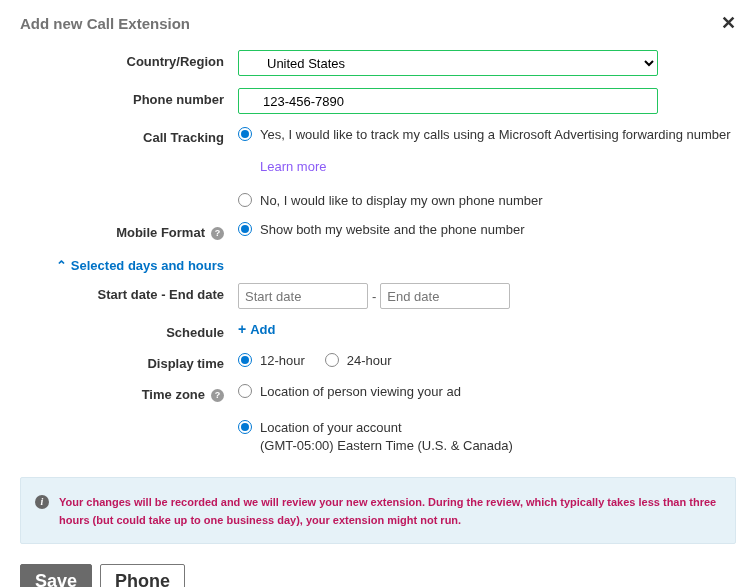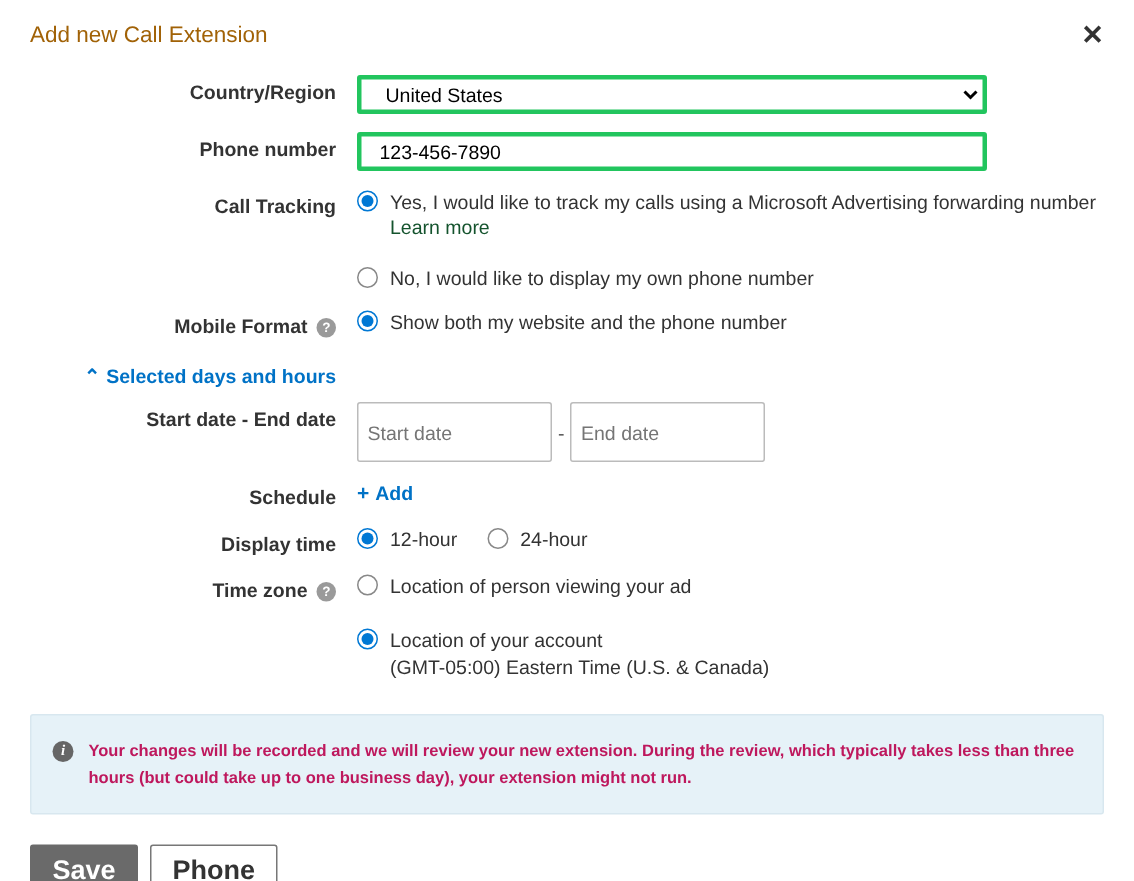--- a/index.html
+++ b/index.html
@@ -13,22 +13,22 @@
     width: 756px;
   }
   .header {
     display: flex;
     justify-content: space-between;
     align-items: center;
     padding: 14px 0 18px 0;
   }
   .title {
     font-size: 15px;
-    font-weight: 400;
-    color: #a16207;
+    font-weight: 700;
+    color: #737373;
   }
   .close-icon {
     font-size: 18px;
     font-weight: 700;
     cursor: pointer;
     line-height: 1;
   }
   .form-row {
     display: flex;
     align-items: flex-start;
@@ -44,23 +44,23 @@
     padding-top: 4px;
     white-space: nowrap;
   }
   .field-col {
     flex: 1;
     min-width: 0;
   }
   select.wide, input.wide {
     width: 420px;
     height: 26px;
-    border: 3px solid #22c55e;
+    border: 1px solid #22c55e;
     border-radius: 2px;
-    padding: 0 12px;
+    padding: 0 24px;
     font-size: 13px;
     background: #fff;
   }
   .radio-stack {
     display: flex;
     flex-direction: column;
     gap: 18px;
   }
   .radio-line {
     display: flex;
@@ -90,21 +90,21 @@
     content: "";
     position: absolute;
     width: 8px;
     height: 8px;
     border-radius: 50%;
     background: #0078d4;
     top: 2px;
     left: 2px;
   }
   .radio-text { font-size: 13px; color: #333; line-height: 1.35; }
-  .learn-more { color: #14532d; cursor: pointer; }
+  .learn-more { color: #8b5cf6; cursor: pointer; margin-top: 15px; }
   .help-icon {
     display: inline-block;
     width: 13px;
     height: 13px;
     border-radius: 50%;
     background: #9a9a9a;
     color: #fff;
     font-size: 9px;
     font-weight: 700;
     text-align: center;
@@ -127,21 +127,21 @@
   .collapse-toggle .chev {
     display: inline-block;
     margin-right: 4px;
   }
   .date-wrap {
     display: flex;
     align-items: center;
   }
   .date-input {
     width: 130px;
-    height: 40px;
+    height: 26px;
     border: 1px solid #bbb;
     border-radius: 2px;
     padding: 0 6px;
     font-size: 13px;
     background: #fff;
   }
   .date-sep { margin: 0 4px; color: #555; }
   .add-link {
     color: #0072c6;
     font-weight: 600;

